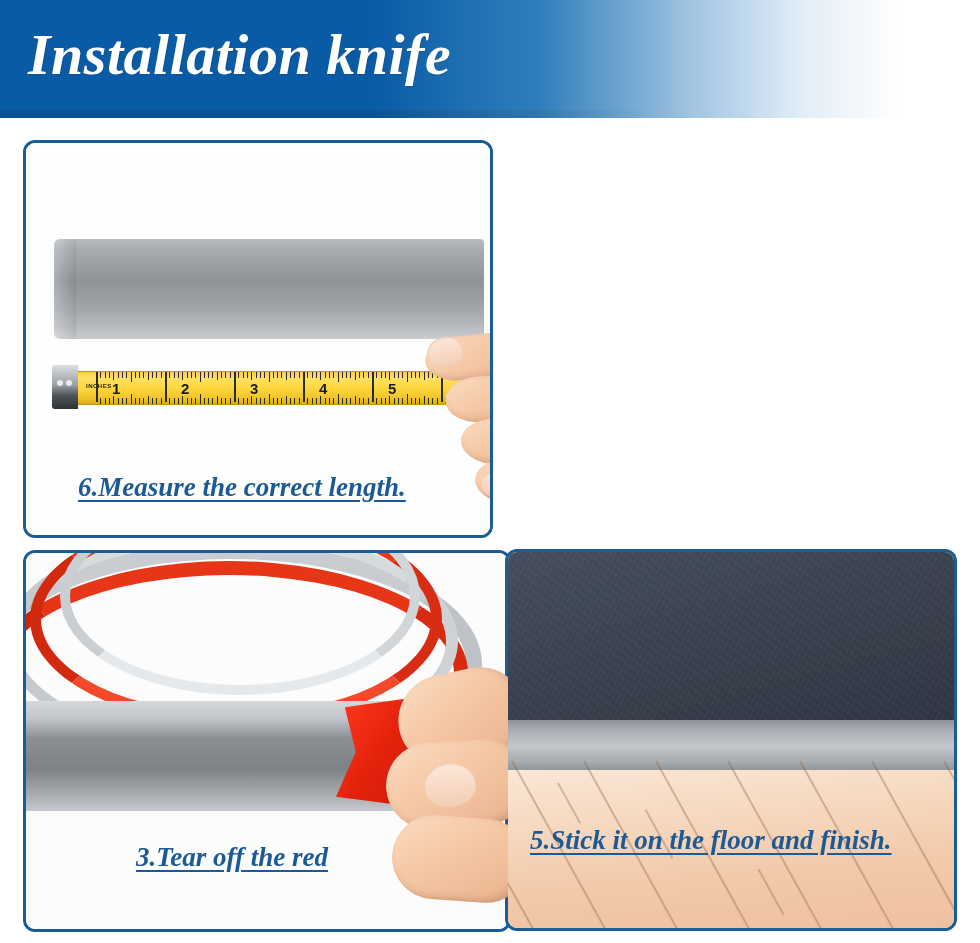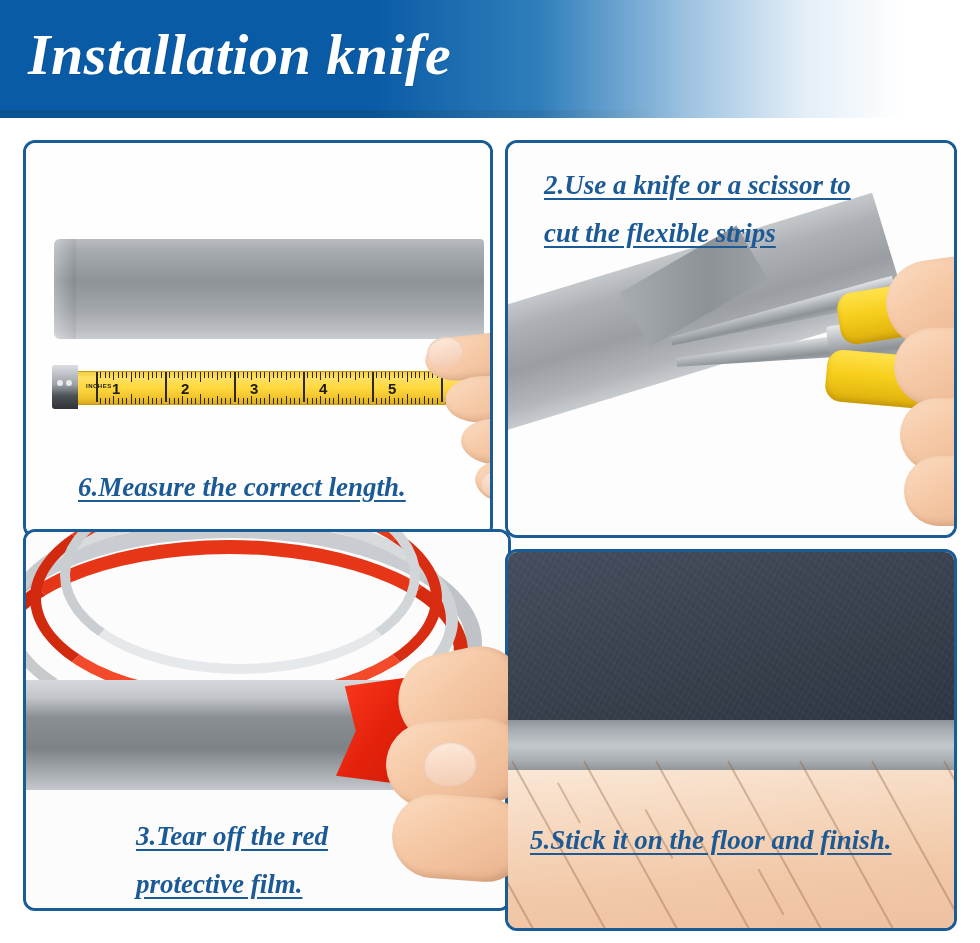--- a/index.html
+++ b/index.html
@@ -35,21 +35,21 @@
   .panel{
     position:absolute;
     border:3px solid #1a5c96;
     border-radius:12px;
     background:#ffffff;
     box-sizing:border-box;
     overflow:hidden;
   }
   #panel-1{left:23px;  top:140px; width:470px; height:398px;}
   #panel-2{left:505px; top:140px; width:452px; height:398px;}
-  #panel-3{left:23px;  top:529px; width:488px; height:382px;}
+  #panel-3{left:23px;  top:550px; width:488px; height:382px;}
   #panel-4{left:505px; top:549px; width:452px; height:382px;}
 
   .caption{
     position:absolute;
     font-family:"Liberation Serif", serif;
     font-style:italic;font-weight:bold;
     color:#1c5a96;
     font-size:27px;
     line-height:44px;
     text-decoration:underline;
@@ -378,44 +378,20 @@
         <div class="finger" style="left:40px;top:88px;width:104px;height:46px;transform:rotate(2deg);"></div>
         <div class="finger" style="left:54px;top:130px;width:92px;height:44px;transform:rotate(6deg);"></div>
         <div class="nail" style="left:60px;top:140px;width:30px;height:26px;transform:rotate(10deg);"></div>
       </div>
 
       <div class="p1-sleeve"></div>
     </div>
     <div class="caption" style="left:52px;top:322px;">6.Measure the correct length.</div>
   </div>
 
-  <div class="panel" id="panel-2">
-    <div class="p2-bg">
-
-      <div class="p2-strip"></div>
-      <div class="p2-cutpiece"></div>
-
-      <div class="p2-blade" style="left:160px;top:158px;width:230px;height:26px;transform:rotate(-13deg);clip-path:polygon(0 40%,100% 0,100% 100%,0 72%);"></div>
-      <div class="p2-blade" style="left:168px;top:196px;width:222px;height:26px;transform:rotate(-6deg);clip-path:polygon(0 28%,100% 0,100% 100%,0 62%);"></div>
-      <div class="p2-blade" style="left:320px;top:176px;width:120px;height:42px;transform:rotate(-7deg);border-radius:4px;"></div>
-
-      <div class="p2-handle" style="left:330px;top:140px;width:150px;height:52px;transform:rotate(-9deg);"></div>
-      <div class="p2-handle" style="left:318px;top:212px;width:150px;height:52px;transform:rotate(5deg);"></div>
-
-      <div class="p2-hand">
-        <div class="finger" style="left:78px;top:0px;width:120px;height:86px;border-radius:46px;transform:rotate(-8deg);"></div>
-        <div class="finger" style="left:86px;top:70px;width:128px;height:78px;border-radius:46px;"></div>
-        <div class="finger" style="left:92px;top:140px;width:124px;height:74px;border-radius:46px;"></div>
-        <div class="finger" style="left:96px;top:198px;width:118px;height:70px;border-radius:46px;"></div>
-      </div>
-
-    </div>
-    <div class="caption" style="left:36px;top:20px;">2.Use a knife or a scissor to</div>
-    <div class="caption" style="left:36px;top:68px;">cut the flexible strips</div>
-  </div>
 
   <div class="panel" id="panel-3">
     <div class="p3-bg">
 
       <div class="coil-ring" style="left:-46px;top:-10px;width:470px;height:210px;border-width:16px;border-color:#c9ccd0 #bfc3c7 #d2d5d8 #b9bdc1;"></div>
       <div class="coil-ring" style="left:-36px;top:8px;width:450px;height:196px;border-width:14px;border-color:#e63517 #d62b10 #ef4426 #cf250c;"></div>
       <div class="coil-ring" style="left:-22px;top:-24px;width:430px;height:200px;border-width:12px;border-color:#d8dbde #cfd2d5 #e0e3e6 #c6cacd;"></div>
       <div class="coil-ring" style="left:4px;top:-40px;width:390px;height:190px;border-width:11px;border-color:#e8391b #d82d12 #f24a2a #d12a0f;"></div>
       <div class="coil-ring" style="left:34px;top:-56px;width:340px;height:178px;border-width:10px;border-color:#dcdfe2 #d3d6d9 #e6e9ec #cbced1;"></div>
 
@@ -424,21 +400,20 @@
 
       <div class="p3-hand">
         <div class="finger" style="left:20px;top:0px;width:128px;height:92px;border-radius:48px;transform:rotate(-12deg);"></div>
         <div class="finger" style="left:8px;top:70px;width:142px;height:86px;border-radius:48px;transform:rotate(-4deg);"></div>
         <div class="nail" style="left:46px;top:92px;width:52px;height:44px;transform:rotate(-6deg);"></div>
         <div class="finger" style="left:14px;top:146px;width:136px;height:84px;border-radius:48px;transform:rotate(4deg);"></div>
       </div>
 
     </div>
     <div class="caption" style="left:110px;top:282px;">3.Tear off the red</div>
-    <div class="caption" style="left:110px;top:330px;">protective film.</div>
   </div>
 
   <div class="panel" id="panel-4">
     <div style="position:absolute;inset:0;">
       <div class="p4-wall"></div>
       <div class="p4-strip"></div>
       <div class="p4-floor">
         <div id="floor-planks">
             <div class="plank" style="left: -68px; top: -10px; width: 260px; transform: rotate(61deg);"></div>
             <div class="plank" style="left: 4px; top: -10px; width: 260px; transform: rotate(61deg);"></div>

